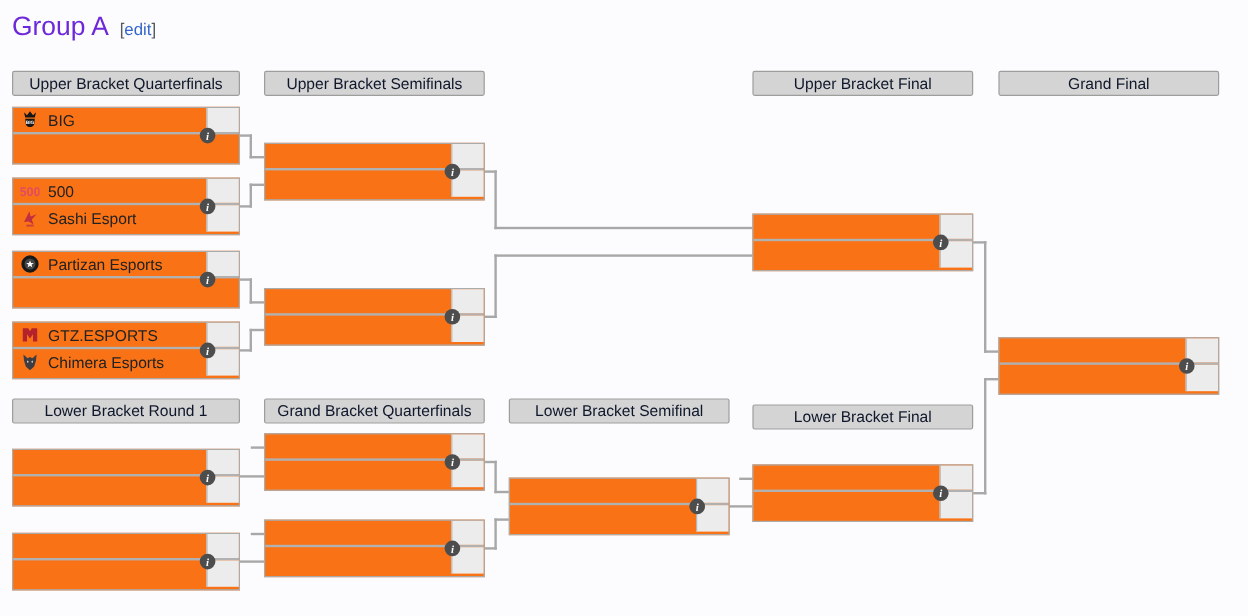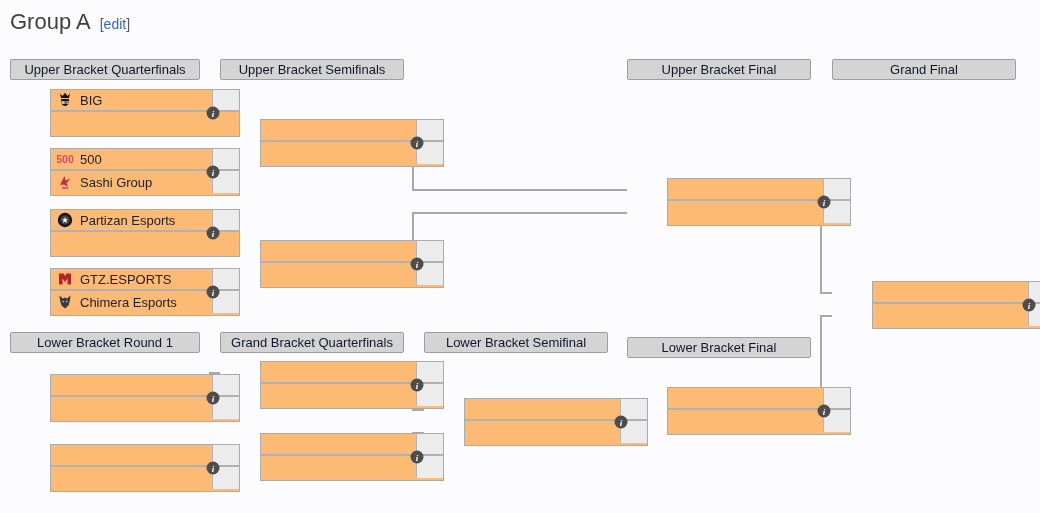--- a/index.html
+++ b/index.html
@@ -2,34 +2,34 @@
 <html><head>
 <meta charset="utf-8">
 <style>
   html,body{margin:0;padding:0}
   body{
     width:1040px;height:513px;position:relative;overflow:hidden;
     background:#fcfcfe;font-family:"Liberation Sans",sans-serif;
   }
   
   .title-row{position:absolute;left:10px;top:9px;display:flex;align-items:baseline;gap:9px}
-  .group-title{font-size:22px;font-weight:400;color:#404040}
+  .group-title{font-size:22px;font-weight:400;color:#6d28d9}
   .editsection{font-size:14px;color:#54595d}
   .editsection a{color:#3366cc;text-decoration:none;cursor:pointer}
   
   .rheader{
     position:absolute;box-sizing:border-box;height:21px;
     background:#d4d4d4;border:1px solid #9d9d9d;border-radius:2px;
     display:flex;align-items:center;justify-content:center;
     font-size:13px;color:#0f172a;white-space:nowrap;
   }
   
   .match{
     position:absolute;box-sizing:border-box;width:184px;height:48px;
-    background:#fdba74;border:1px solid #ababab;z-index:2;margin-left:40px;
+    background:#f97316;border:1px solid #ababab;z-index:2;
   }
   .match.wide{width:190px}
   .mrow{height:22px;display:flex;align-items:center;box-sizing:border-box;position:relative}
   .mrow.top{border-bottom:2px solid #b1b1b1}
   .logo{width:16px;height:16px;flex:0 0 16px;margin:0 7px 0 6px;display:flex;align-items:center;justify-content:center}
   .logo svg{display:block}
   .tname{font-size:13px;color:#222;white-space:nowrap;overflow:hidden}
   .score{margin-left:auto;flex:0 0 26px;width:26px;height:100%;border-left:1px solid #b6b6b6;background:#ececec}
   .info{
     position:absolute;top:50%;right:26px;transform:translate(50%,-50%);
@@ -84,21 +84,21 @@
     <span class="tname">500</span>
     <span class="score"></span>
   </div>
   <div class="mrow">
     <span class="logo">
         <svg viewBox="0 0 16 16" width="16" height="16">
           <path d="M3 11 L7.5 2 L8.5 6.5 L13.5 4.5 L9.5 9 L11 13 L7 10.5 Z" fill="#c13040"></path>
           <rect x="5" y="13.2" width="6" height="1.6" fill="#c13040" opacity="0.75"></rect>
         </svg>
       </span>
-    <span class="tname">Sashi Group</span>
+    <span class="tname">Sashi Esport</span>
     <span class="score"></span>
   </div>
   <span class="info">i</span>
 </div>
 
 <div class="match wide" style="left:10px;top:209px">
   <div class="mrow top">
     <span class="logo">
         <svg viewBox="0 0 16 16" width="16" height="16">
           <circle cx="8" cy="8" r="7.2" fill="#181818"></circle>

